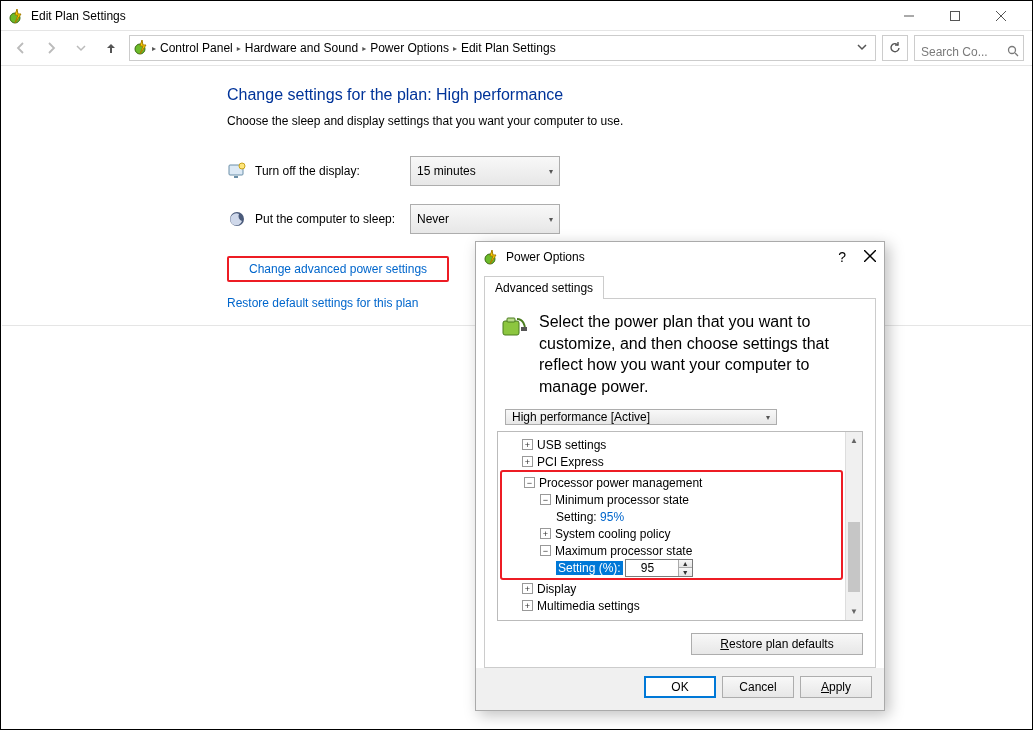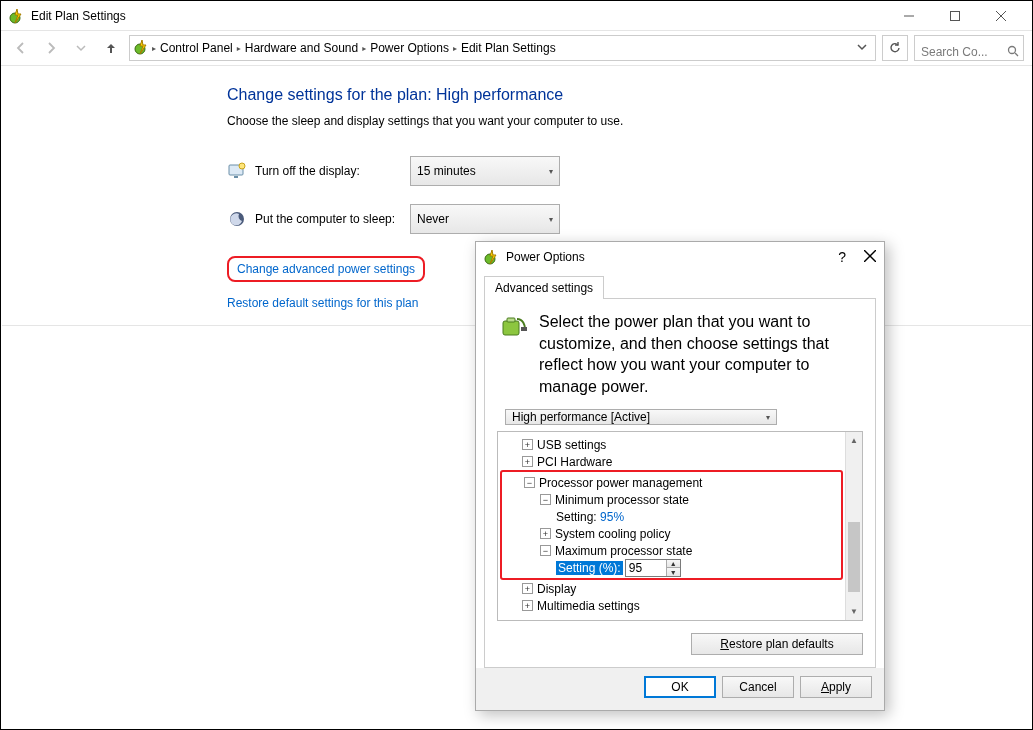--- a/index.html
+++ b/index.html
@@ -97,21 +97,21 @@
   border: 1px solid #adadad;
   display: flex;
   align-items: center;
   padding: 0 6px;
   position: relative;
   font-size: 12px;
 }
 .dropdown .dd-caret { position: absolute; right: 6px; font-size: 8px; color: #555; }
 
 .link { color: #0066cc; font-size: 12px; display: inline-block; }
-.highlight-box { border: 2px solid #ed1c24; border-radius: 8px; padding: 4px 8px; display: inline-block; margin-bottom: 12px; }
+.highlight-box { border: 2px solid #ed1c24; border-radius: 2px; padding: 4px 20px; display: inline-block; margin-bottom: 12px; }
 
 .divider {
   position: absolute;
   left: 1px;
   right: 1px;
   top: 324px;
   border-top: 1px solid #e5e5e5;
 }
 
 
@@ -233,20 +233,21 @@
   height: 18px;
   margin-left: 2px;
   align-items: stretch;
 }
 .spinner input {
   width: 40px;
   border: none;
   outline: none;
   padding: 0 3px;
   font-size: 12px;
+  margin-left: 12px;
 }
 .spin-btns { display: flex; flex-direction: column; border-left: 1px solid #aaa; width: 14px;}
 .spin-btn { flex: 1; display:flex; align-items:center; justify-content:center; font-size: 7px; color:#333; border-bottom:1px solid #aaa; background: linear-gradient(#f7f7f7,#e5e5e5);}
 .spin-btn:last-child { border-bottom:none; }
 
 .restore-row { display:flex; justify-content:flex-end; margin-top: 12px; }
 .btn {
   min-width: 72px;
   height: 22px;
   background: linear-gradient(#f8f8f8,#e7e7e7);
@@ -438,21 +439,21 @@
         </div>
 
         <div class="tree-box">
           <div class="tree-scroll">
             <div class="tree-line indent1">
                 <span class="expander">+</span>
                 <span>USB settings</span>
               </div>
             <div class="tree-line indent1">
                 <span class="expander">+</span>
-                <span>PCI Hardware</span>
+                <span>PCI Express</span>
               </div>
 
             <div class="tree-highlight">
               <div class="tree-line indent1">
                   <span class="expander">−</span>
                   <span>Processor power management</span>
                 </div>
               <div class="tree-line indent2">
                   <span class="expander">−</span>
                   <span>Minimum processor state</span>

